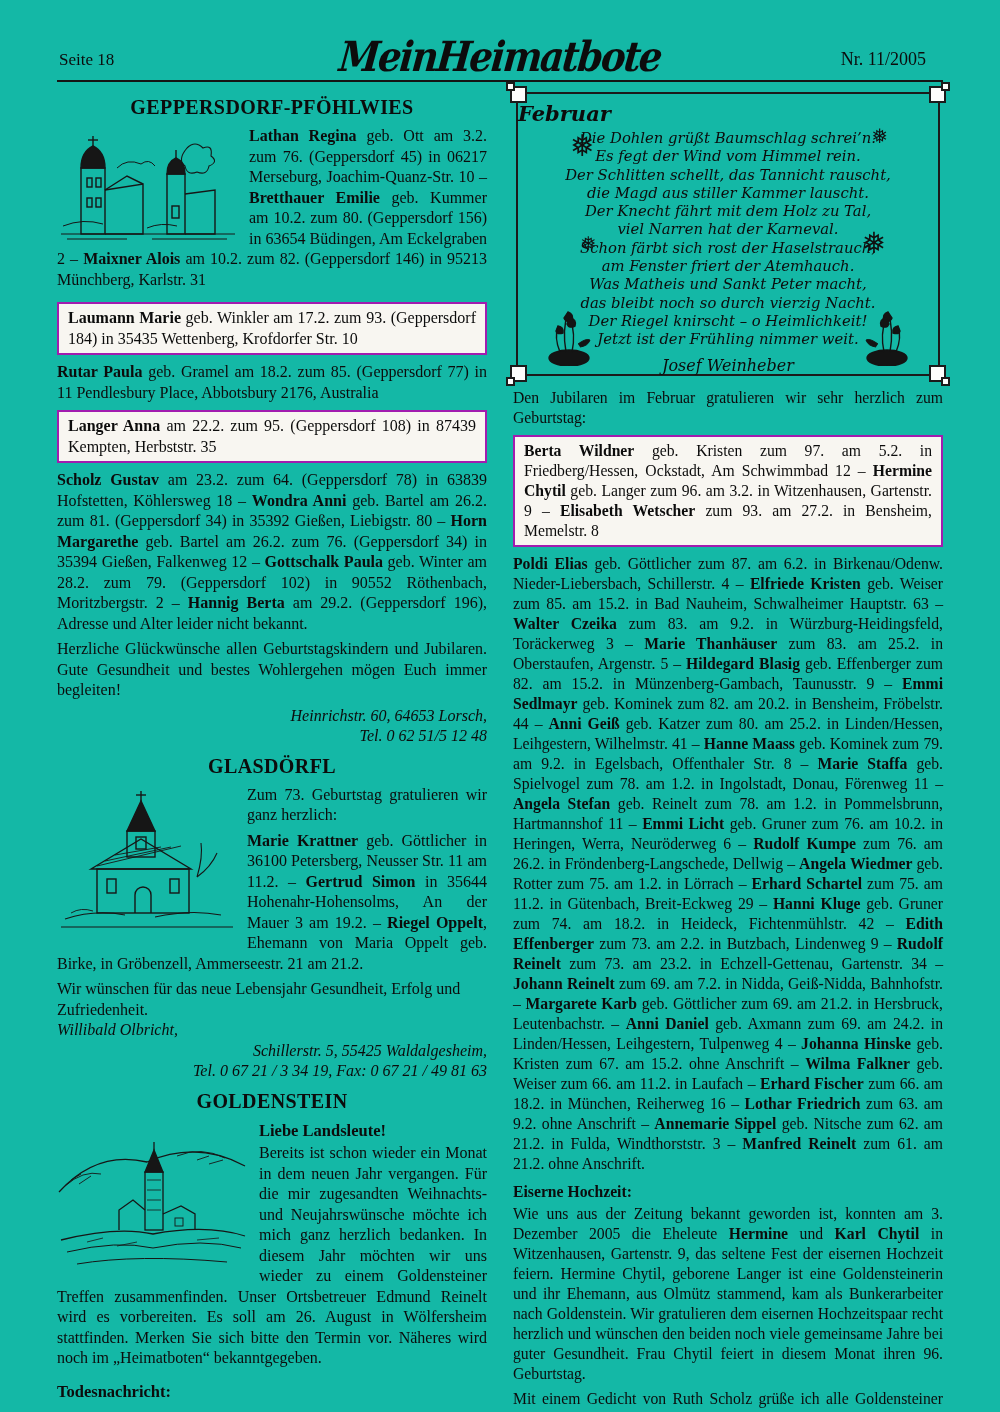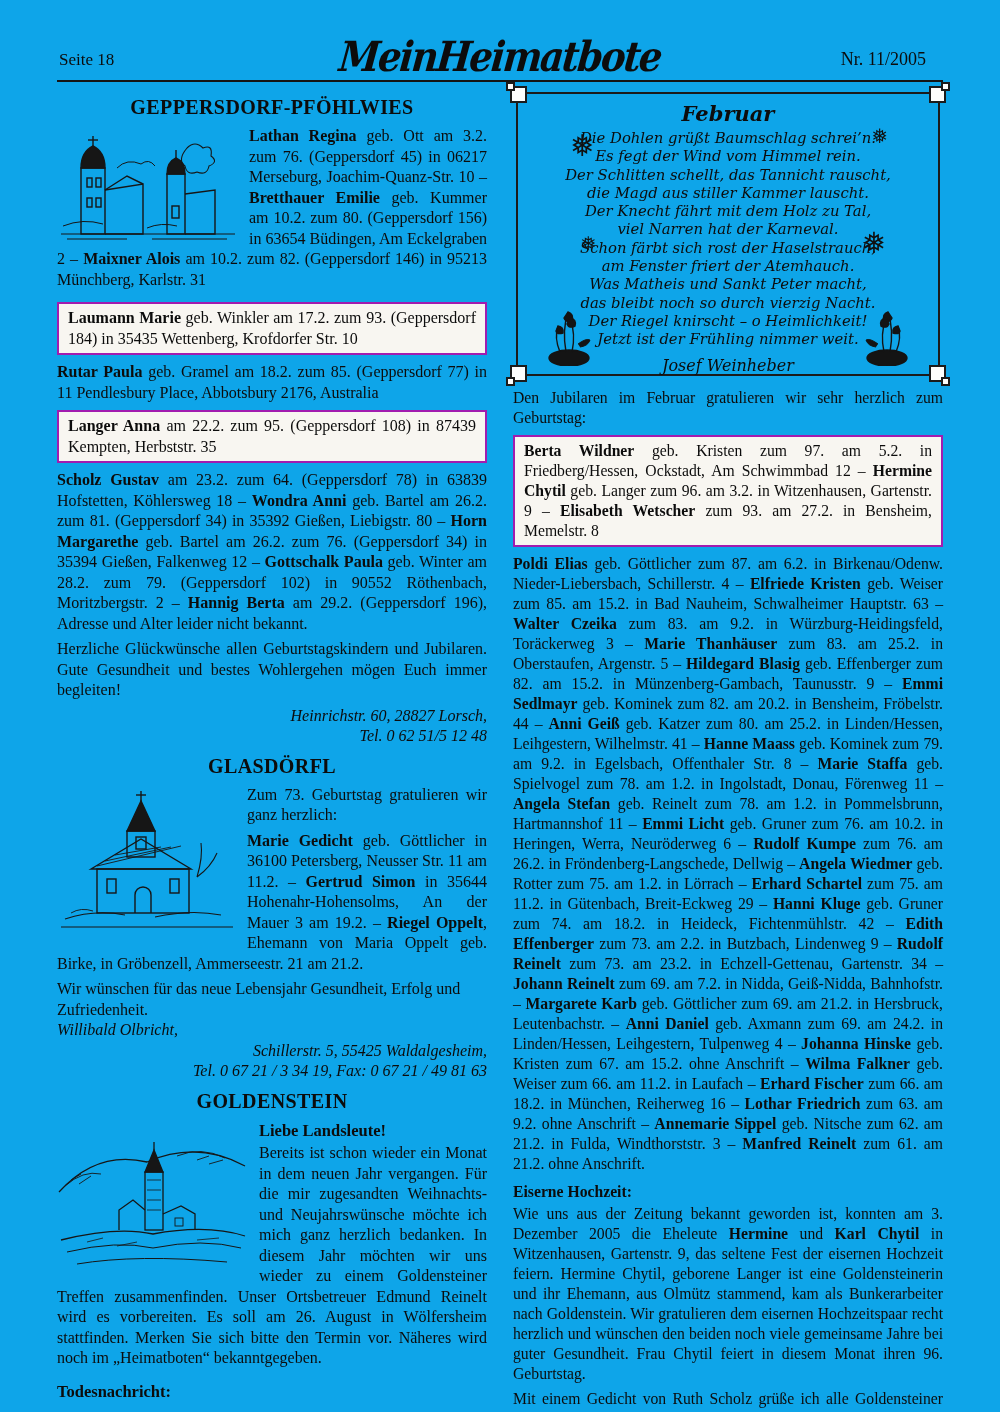--- a/index.html
+++ b/index.html
@@ -1,16 +1,16 @@
 <!DOCTYPE html>
 <html lang="de"><head>
 <meta charset="utf-8">
 <style>
   html,body{margin:0;padding:0;background:#e8e8e8;}
-  .page{position:relative;width:1000px;height:1412px;margin:0 auto;background:#0ea5e9;
+  .page{position:relative;width:1000px;height:1412px;margin:0 auto;background:#14b8a6;
         overflow:hidden;font-family:"Liberation Serif",serif;color:#0c0c0c;}
   
   .hdr{position:absolute;top:0;left:57px;right:57px;height:80px;border-bottom:2.5px solid #151515;}
   .hdr-page{position:absolute;left:2px;bottom:10px;font-size:17px;}
   .hdr-issue{position:absolute;right:17px;bottom:10px;font-size:18px;}
   .masthead{position:absolute;left:0;right:0;bottom:2px;text-align:center;
             font-family:"DejaVu Serif",serif;font-weight:bold;font-style:italic;
             font-size:37px;letter-spacing:-2px;word-spacing:-7px;
             transform:scaleY(1.12) skewX(-6deg);}
   
@@ -28,21 +28,21 @@
   .sig{ text-align:right;font-style:italic;font-size:16px;line-height:20.5px;}
   .sub-head{font-weight:bold;font-size:16.5px;margin:8px 0 2px;text-align:left;}
   
   .feb-box{position:relative;border:2px solid #1b1b1b;height:280px;margin:4px 3px 12px;}
   .feb-corner{position:absolute;width:13px;height:13px;border:2px solid #1b1b1b;background:#fdfdfc;}
   .feb-corner::after{content:"";position:absolute;width:5px;height:5px;border:2px solid #1b1b1b;background:#fdfdfc;}
   .c-tl{top:-8px;left:-8px;} .c-tl::after{top:-6px;left:-6px;}
   .c-tr{top:-8px;right:-8px;} .c-tr::after{top:-6px;right:-6px;}
   .c-bl{bottom:-8px;left:-8px;} .c-bl::after{bottom:-6px;left:-6px;}
   .c-br{bottom:-8px;right:-8px;} .c-br::after{bottom:-6px;right:-6px;}
-  .feb-title{margin-top:7px;text-align:center;font-family:"DejaVu Serif",serif;
+  .feb-title{margin-top:7px;font-family:"DejaVu Serif",serif;
              font-weight:bold;font-style:italic;font-size:21px;}
   .feb-poem{margin-top:3px;text-align:center;font-family:"DejaVu Serif",serif;
             font-style:italic;font-size:14.8px;}
   .feb-poem .line{line-height:18.3px;}
   .feb-author{margin-top:7px;text-align:center;font-family:"DejaVu Serif",serif;
               font-style:italic;font-size:16px;}
   .flake{position:absolute;font-family:"DejaVu Sans",sans-serif;color:#101010;}
   .fl-1{top:34px;left:52px;font-size:30px;}
   .fl-2{top:30px;right:50px;font-size:20px;}
   .fl-3{top:138px;left:62px;font-size:19px;}
@@ -97,21 +97,21 @@
           <p><b>Laumann Marie</b><span> geb. Winkler am 17.2. zum 93. (Geppersdorf 184) in 35435 Wettenberg, Krofdorfer Str. 10</span></p>
         </div>
         <p><b>Rutar Paula</b><span> geb. Gramel am 18.2. zum 85. (Geppersdorf 77) in 11 Pendlesbury Place, Abbotsbury 2176, Australia</span></p>
         <div class="entry-box">
           <p><b>Langer Anna</b><span> am 22.2. zum 95. (Geppersdorf 108) in 87439 Kempten, Herbststr. 35</span></p>
         </div>
 
         <p><b>Scholz Gustav</b><span> am 23.2. zum 64. (Geppersdorf 78) in 63839 Hofstetten, Köhlersweg 18 – </span><b>Wondra Anni</b><span> geb. Bartel am 26.2. zum 81. (Geppersdorf 34) in 35392 Gießen, Liebigstr. 80 – </span><b>Horn Margarethe</b><span> geb. Bartel am 26.2. zum 76. (Geppersdorf 34) in 35394 Gießen, Falkenweg 12 – </span><b>Gottschalk Paula</b><span> geb. Winter am 28.2. zum 79. (Geppersdorf 102) in 90552 Röthenbach, Moritzbergstr. 2 – </span><b>Hannig Berta</b><span> am 29.2. (Geppersdorf 196), Adresse und Alter leider nicht bekannt.</span></p>
         <p>Herzliche Glückwünsche allen Geburtstagskindern und Jubilaren. Gute Gesundheit und bestes Wohlergehen mögen Euch immer begleiten!</p>
         <div class="sig">
-            <div class="line">Heinrichstr. 60, 28827 Lorsch,</div>
+            <div class="line">Heinrichstr. 60, 64653 Lorsch,</div>
             <div class="line">Tel. 0 62 51/5 12 48</div>
           </div>
       </section>
 
       <section>
         <h3>GLASDÖRFL</h3>
         <svg class="etch" width="180" height="148" viewBox="0 0 180 148">
           <g stroke="#161616" fill="none" stroke-width="1.4">
             <line x1="84" y1="14" x2="84" y2="4"></line>
               <line x1="79" y1="8" x2="89" y2="8"></line>
@@ -123,21 +123,21 @@
             <rect x="40" y="82" width="92" height="44"></rect>
             <path d="M78,126 v-18 a8,8 0 0 1 16,0 v18"></path>
             <rect x="50" y="92" width="9" height="14"></rect>
               <rect x="113" y="92" width="9" height="14"></rect>
             <path d="M140,90 q6,-20 4,-34 M140,90 q14,-10 20,-24" stroke-width="1.1"></path>
             <path d="M8,132 q30,-10 60,-4 M98,130 q36,-8 66,-2 M4,140 H176" stroke-width="1.1"></path>
             <path d="M14,126 q10,-6 22,-2" stroke-width="0.9"></path>
           </g>
         </svg>
         <p>Zum 73. Geburtstag gratulieren wir ganz herzlich:</p>
-        <p><b>Marie Gedicht</b><span> geb. Göttlicher in 36100 Petersberg, Neusser Str. 11 am 11.2. – </span><b>Gertrud Simon</b><span> in 35644 Hohenahr-Hohensolms, An der Mauer 3 am 19.2. – </span><b>Riegel Oppelt</b><span>, Ehemann von Maria Oppelt geb. Birke, in Gröbenzell, Ammerseestr. 21 am 21.2.</span></p>
+        <p><b>Marie Krattner</b><span> geb. Göttlicher in 36100 Petersberg, Neusser Str. 11 am 11.2. – </span><b>Gertrud Simon</b><span> in 35644 Hohenahr-Hohensolms, An der Mauer 3 am 19.2. – </span><b>Riegel Oppelt</b><span>, Ehemann von Maria Oppelt geb. Birke, in Gröbenzell, Ammerseestr. 21 am 21.2.</span></p>
         <div class="clear"></div>
         <div class="close-row">
           <span>Wir wünschen für das neue Lebensjahr Gesundheit, Erfolg und Zufriedenheit.</span>
           <span class="it">Willibald Olbricht,</span>
         </div>
         <div class="sig">
             <div class="line">Schillerstr. 5, 55425 Waldalgesheim,</div>
             <div class="line">Tel. 0 67 21 / 3 34 19, Fax: 0 67 21 / 49 81 63</div>
           </div>
       </section>

